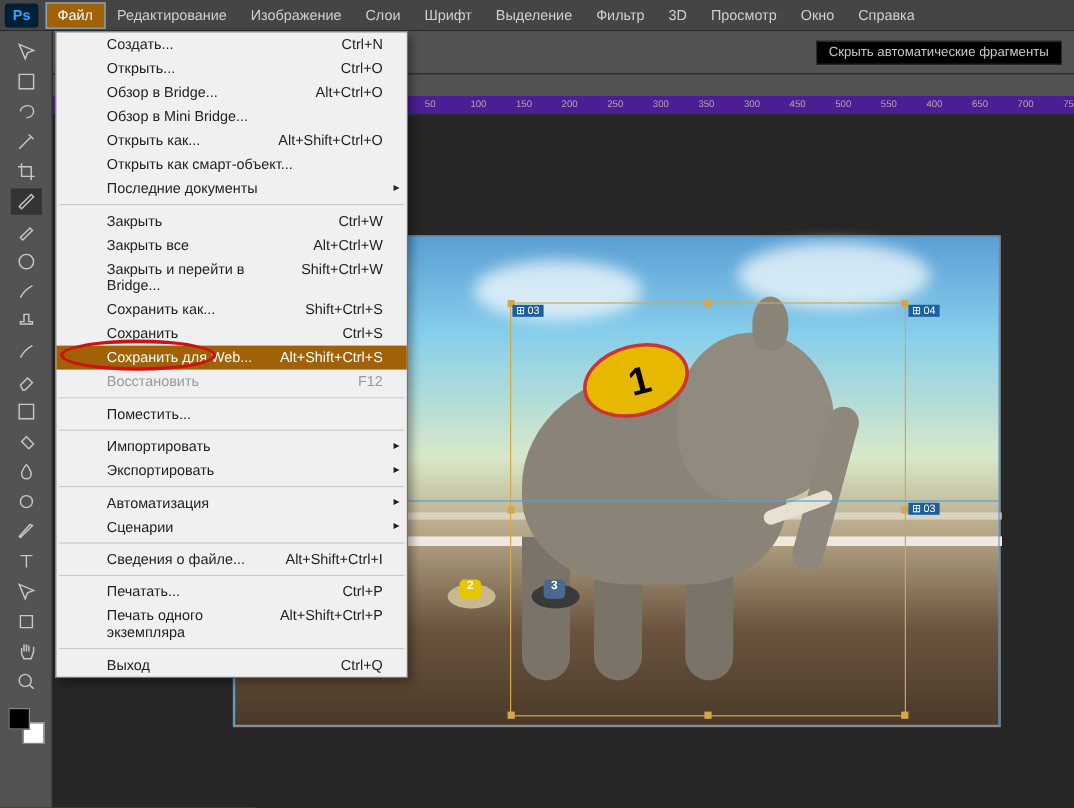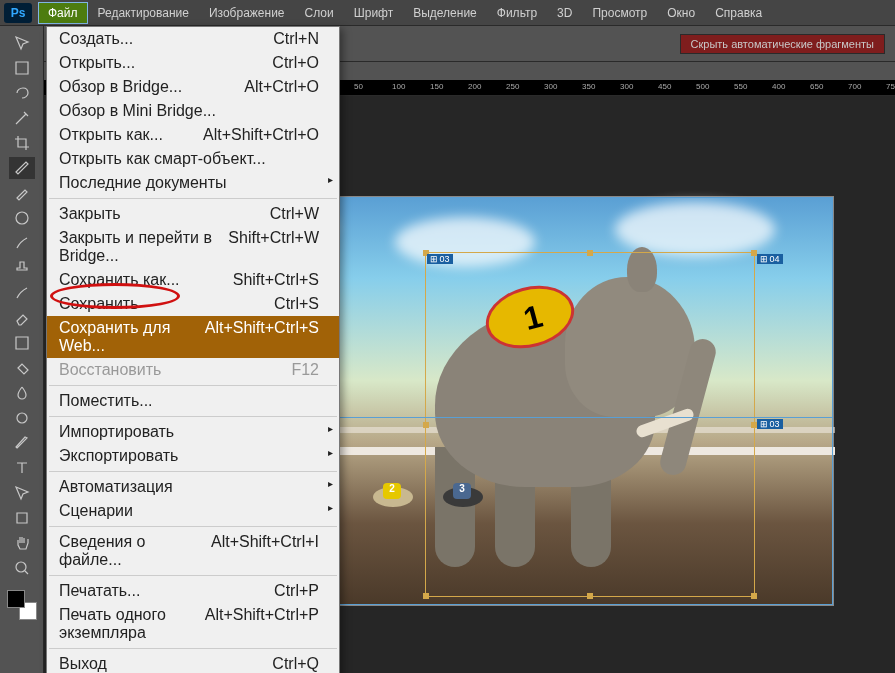--- a/index.html
+++ b/index.html
@@ -14,35 +14,35 @@
   height: 26px; background: #454545;
   display: flex; align-items: center; padding-left: 4px;
   border-bottom: 1px solid #2a2a2a;
 }
 .ps-logo {
   width: 28px; height: 20px; background: #001e36;
   border-radius: 3px; display: flex; align-items: center; justify-content: center;
   color: #31a8ff; font-weight: bold; font-size: 12px; margin-right: 6px;
 }
 .menu-item { padding: 4px 10px; cursor: default; }
-.menu-item.active { background: #4d7c0f; color: #fff; border: 1px solid #7fb5e5; padding: 3px 9px; }
+.menu-item.active { background: #a16207; color: #fff; border: 1px solid #7fb5e5; padding: 3px 9px; }
 .optbar {
   height: 36px; background: #535353; border-bottom: 1px solid #2a2a2a;
   display: flex; align-items: center; padding-left: 46px; gap: 6px;
 }
 .opt-group { display: flex; gap: 2px; }
 .opt-btn { width: 22px; height: 22px; background: #464646; border: 1px solid #2a2a2a; }
 .hide-btn {
-  padding: 3px 10px; background: #7f1d1d; border: 1px solid #2a2a2a;
+  padding: 3px 10px; background: #000000; border: 1px solid #2a2a2a;
   color: #c8c8c8; font-size: 11px; margin-left: auto; margin-right: 10px;
 }
 .tab-strip { height: 18px; display: flex; align-items: center; padding-left: 4px; color: #888; font-size: 10px; }
 .ruler-h {
   position: absolute; left: 44px; right: 0; top: 80px; height: 16px;
-  background: #000000; border-bottom: 1px solid #2a2a2a;
+  background: #4c1d95; border-bottom: 1px solid #2a2a2a;
   font-size: 8px; color: #aaa;
 }
 .ruler-h span { position: absolute; }
 .toolbar {
   position: absolute; left: 0; top: 26px; width: 44px; bottom: 0;
   background: #535353; border-right: 1px solid #2a2a2a;
   display: flex; flex-direction: column; align-items: center; padding-top: 6px; gap: 3px;
 }
 .tool { width: 26px; height: 22px; display: flex; align-items: center; justify-content: center; }
 .tool.active { background: #343434; }
@@ -76,22 +76,22 @@
 .slice-box { position: absolute; border: 1px solid #5a9fd4; }
 .slice-badge { position: absolute; background: #1a5fa0; color: #fff; font-size: 9px; padding: 0 3px; display: flex; align-items: center; }
 .slice-badge .sym { margin-right: 2px; }
 .handle { width: 6px; height: 6px; background: #d4a84a; position: absolute; }
 .dropdown {
   position: absolute; left: 46px; top: 26px; width: 294px;
   background: #f0f0f0; color: #222; border: 1px solid #777;
   box-shadow: 3px 3px 8px rgba(0,0,0,0.4); z-index: 100;
 }
 .dd-item {
-  display: flex; justify-content: space-between; padding: 3px 20px 3px 12px;
-  font-size: 16px; position: relative;
+  display: flex; justify-content: space-between; padding: 3px 20px 3px 42px;
+  font-size: 12px; position: relative;
 }
 .dd-item.has-sub::after { content: "▸"; position: absolute; right: 6px; font-size: 10px; }
 .dd-item.disabled { color: #999; }
 .dd-item.selected { background: #a16207; color: #fff; }
 .dd-sep { height: 1px; background: #ccc; margin: 3px 2px; }
 .red-circle {
   position: absolute; left: 50px; top: 283px; width: 130px; height: 26px;
   border: 3px solid #d01010; border-radius: 50%; z-index: 101; pointer-events: none;
 }
 </style>
@@ -349,20 +349,24 @@
     </div>
     <div class="dd-item has-sub">
       <span>Последние документы</span>
     </div>
     <div class="dd-sep"></div>
     <div class="dd-item">
       <span>Закрыть</span>
       <span>Ctrl+W</span>
     </div>
     <div class="dd-item">
+      <span>Закрыть все</span>
+      <span>Alt+Ctrl+W</span>
+    </div>
+    <div class="dd-item">
       <span>Закрыть и перейти в Bridge...</span>
       <span>Shift+Ctrl+W</span>
     </div>
     <div class="dd-item">
       <span>Сохранить как...</span>
       <span>Shift+Ctrl+S</span>
     </div>
     <div class="dd-item">
       <span>Сохранить</span>
       <span>Ctrl+S</span>

